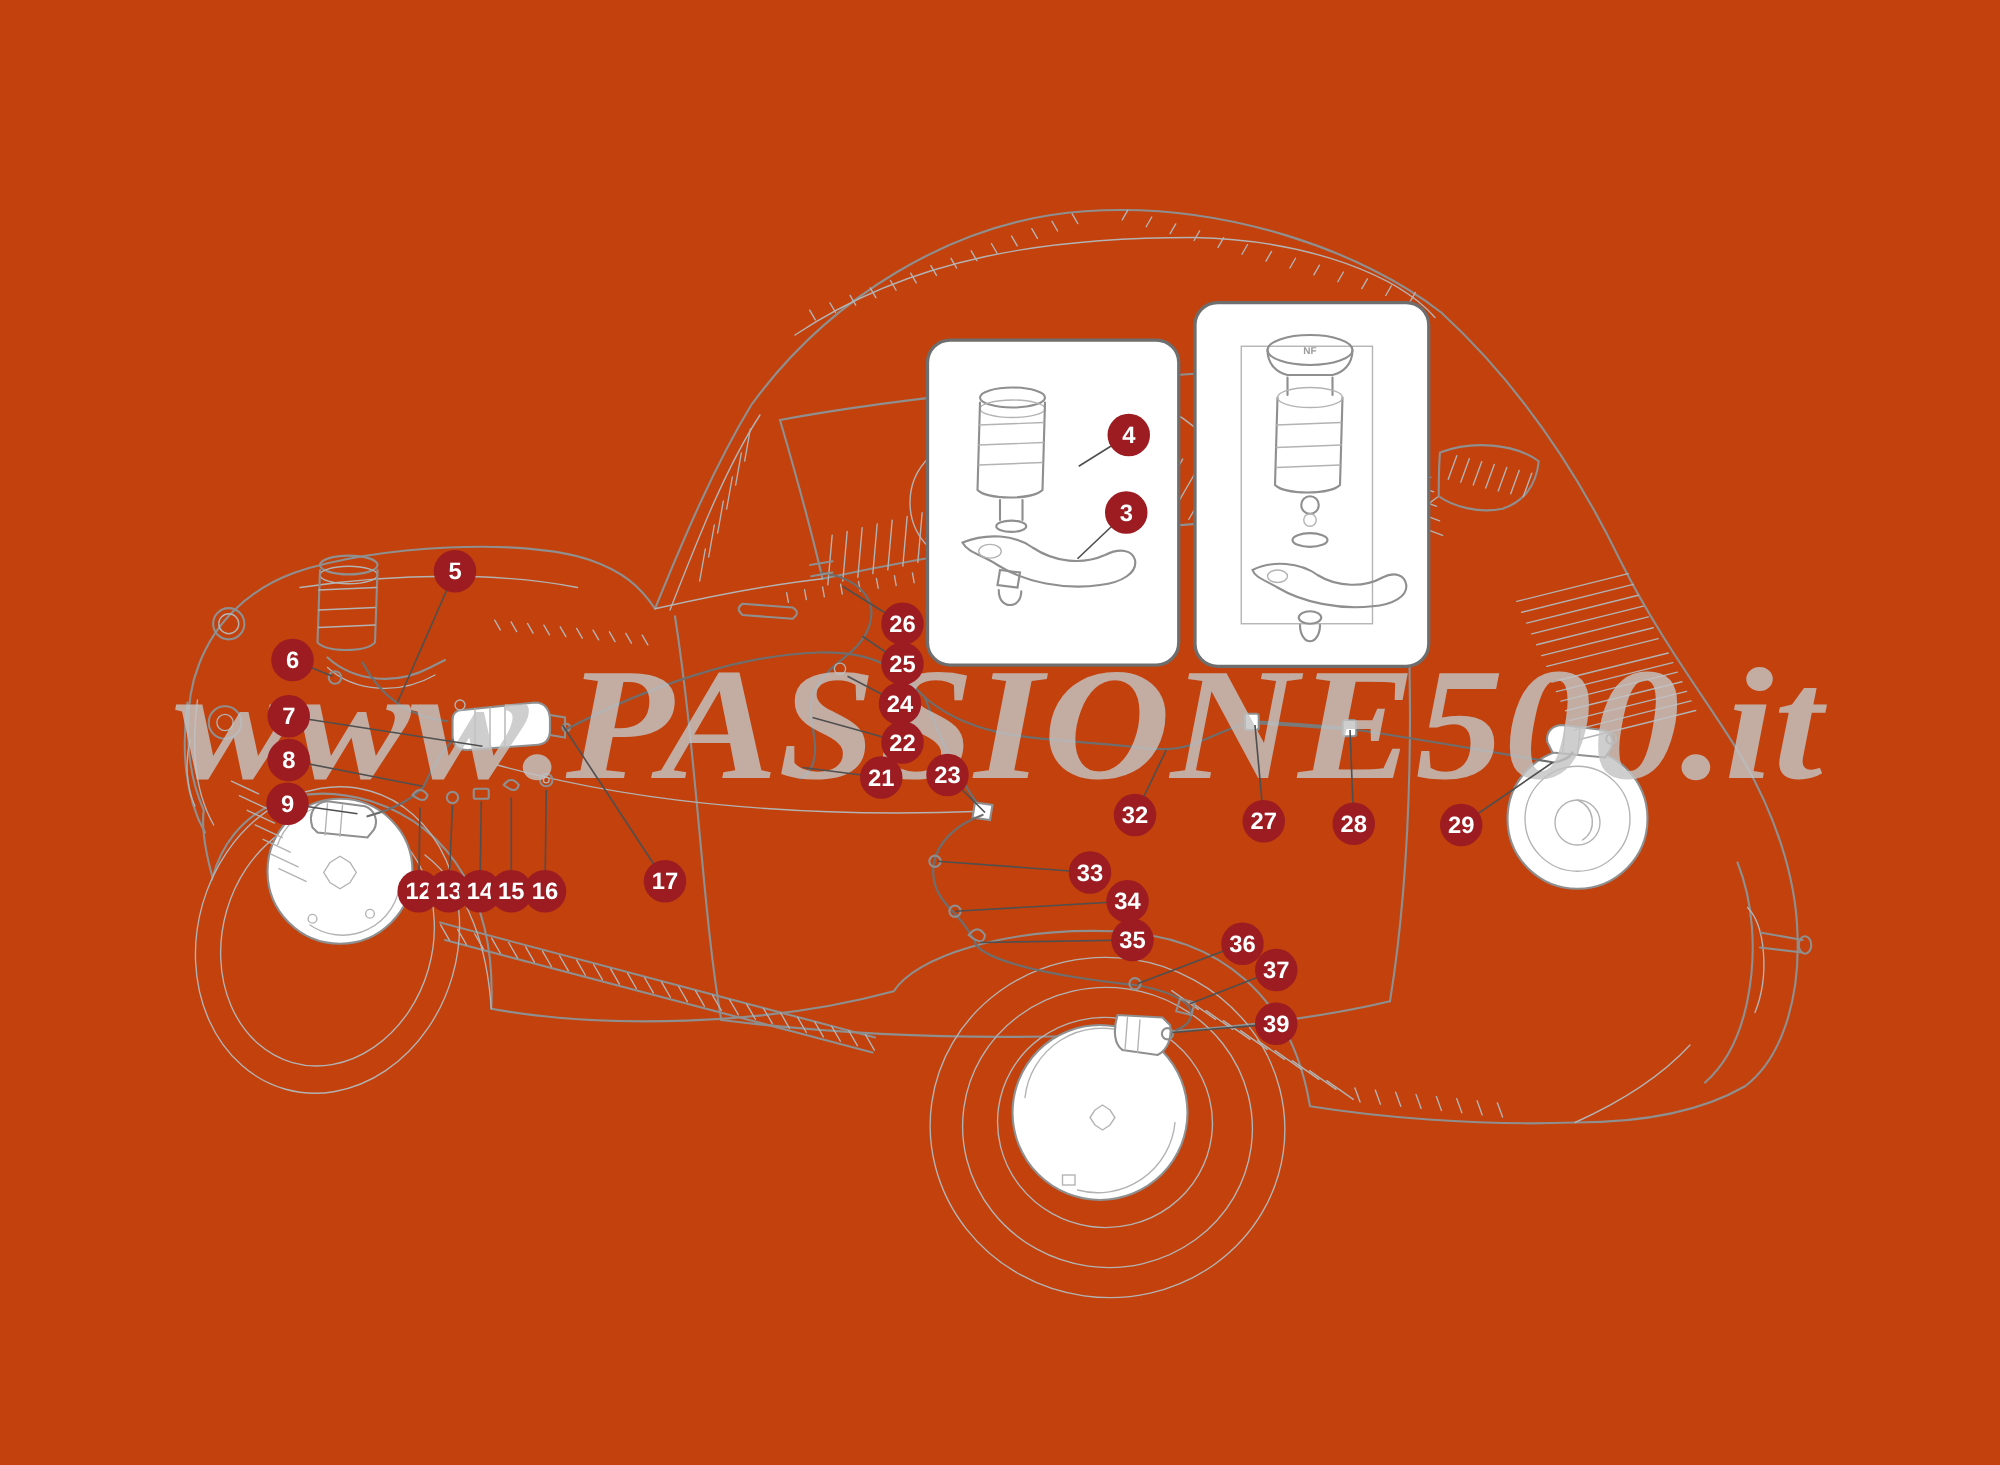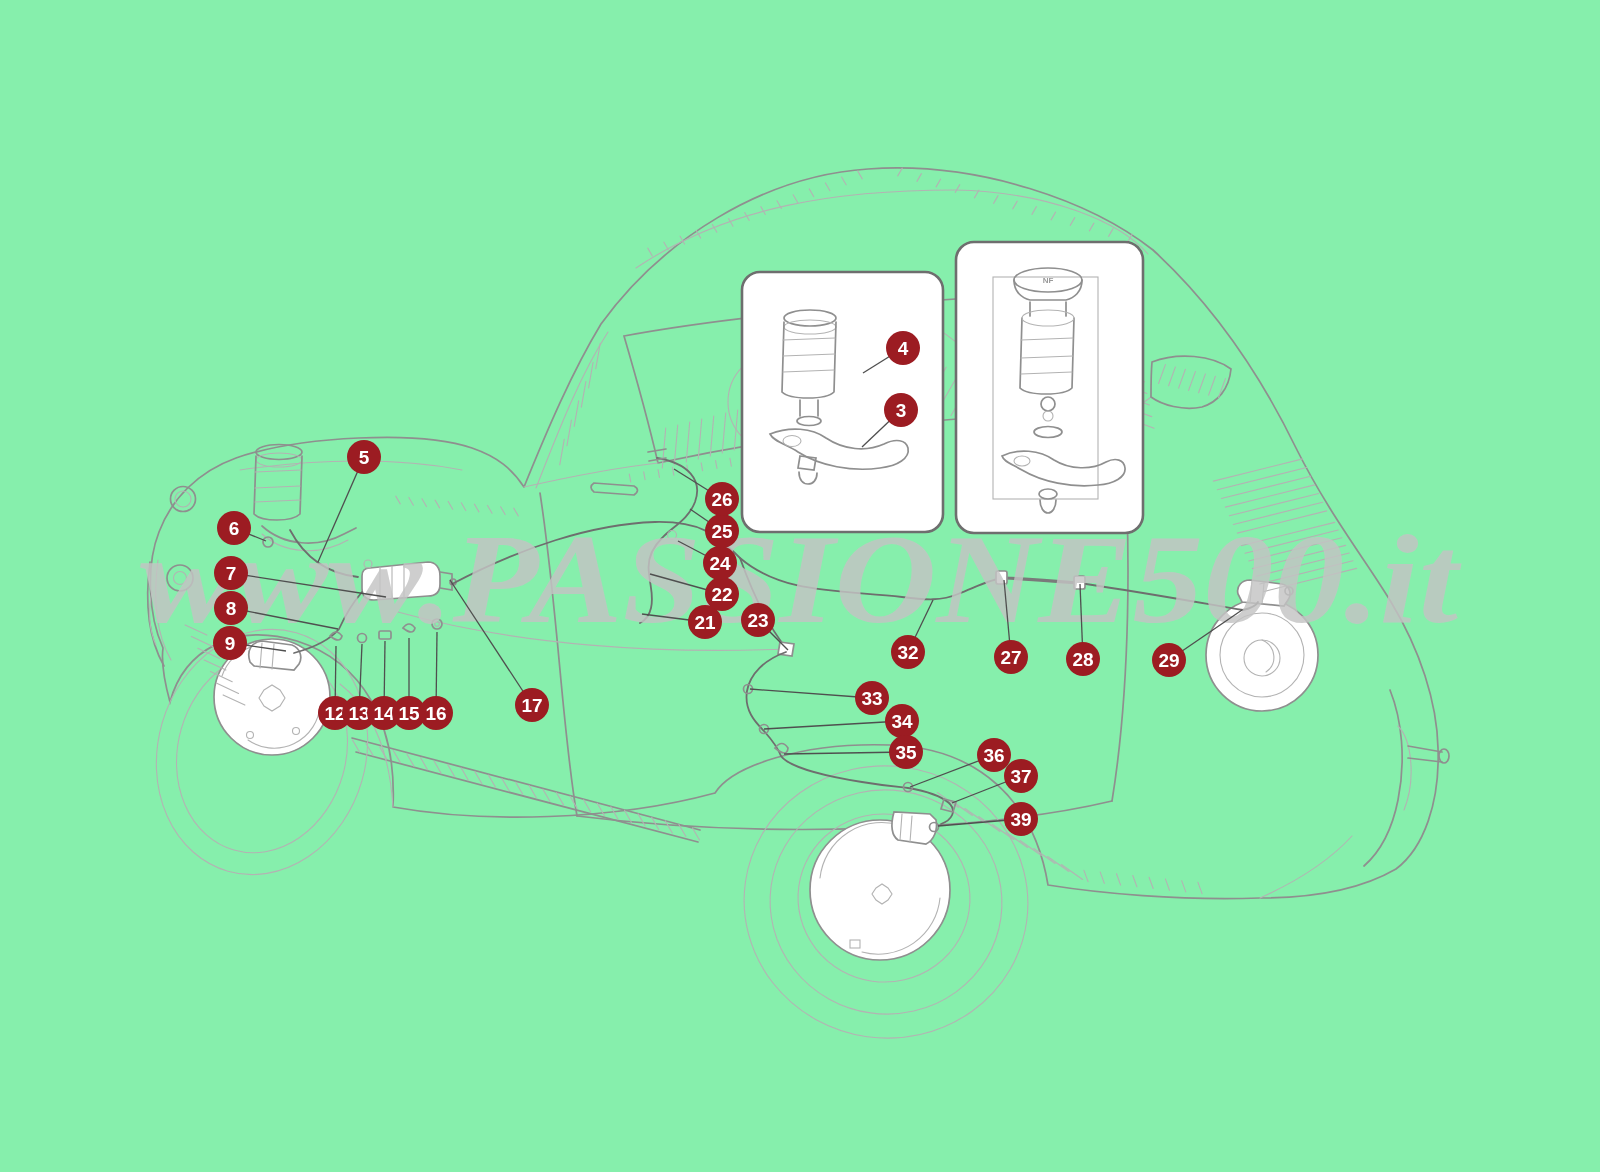--- a/index.html
+++ b/index.html
@@ -1,16 +1,16 @@
 <!DOCTYPE html>
 <html style="--marker: #9c1c22; --leader: #4f4f4f; --sketch: #8f8f8f;"><head>
 <meta charset="utf-8">
 <style>
   html,body{margin:0;padding:0;background:#ffffff;}
-  .canvas{position:relative;width:1600px;height:1172px;background:#86efac;overflow:hidden;
+  .canvas{position:relative;width:1600px;height:1172px;background:#c2410c;overflow:hidden;
           font-family:"Liberation Sans",sans-serif;}
   svg{position:absolute;inset:0;}
   :root{
     --sketch:#8f8f8f; --lt:#b3b3b3; --pipe:#6e6e6e; --marker:#9c1c22; --leader:#4f4f4f;
   }
   .sk{stroke:var(--sketch);fill:none;stroke-width:1.7;stroke-linecap:round;}
   .skf{stroke:var(--sketch);fill:#ffffff;stroke-width:1.7;}
   .lt{stroke:var(--lt);fill:none;stroke-width:1.1;stroke-linecap:round;}
   .pipe{stroke:var(--pipe);fill:none;stroke-width:1.8;stroke-linecap:round;}
   .hose{stroke:#7a7a7a;fill:none;stroke-width:3.2;stroke-linecap:round;}

